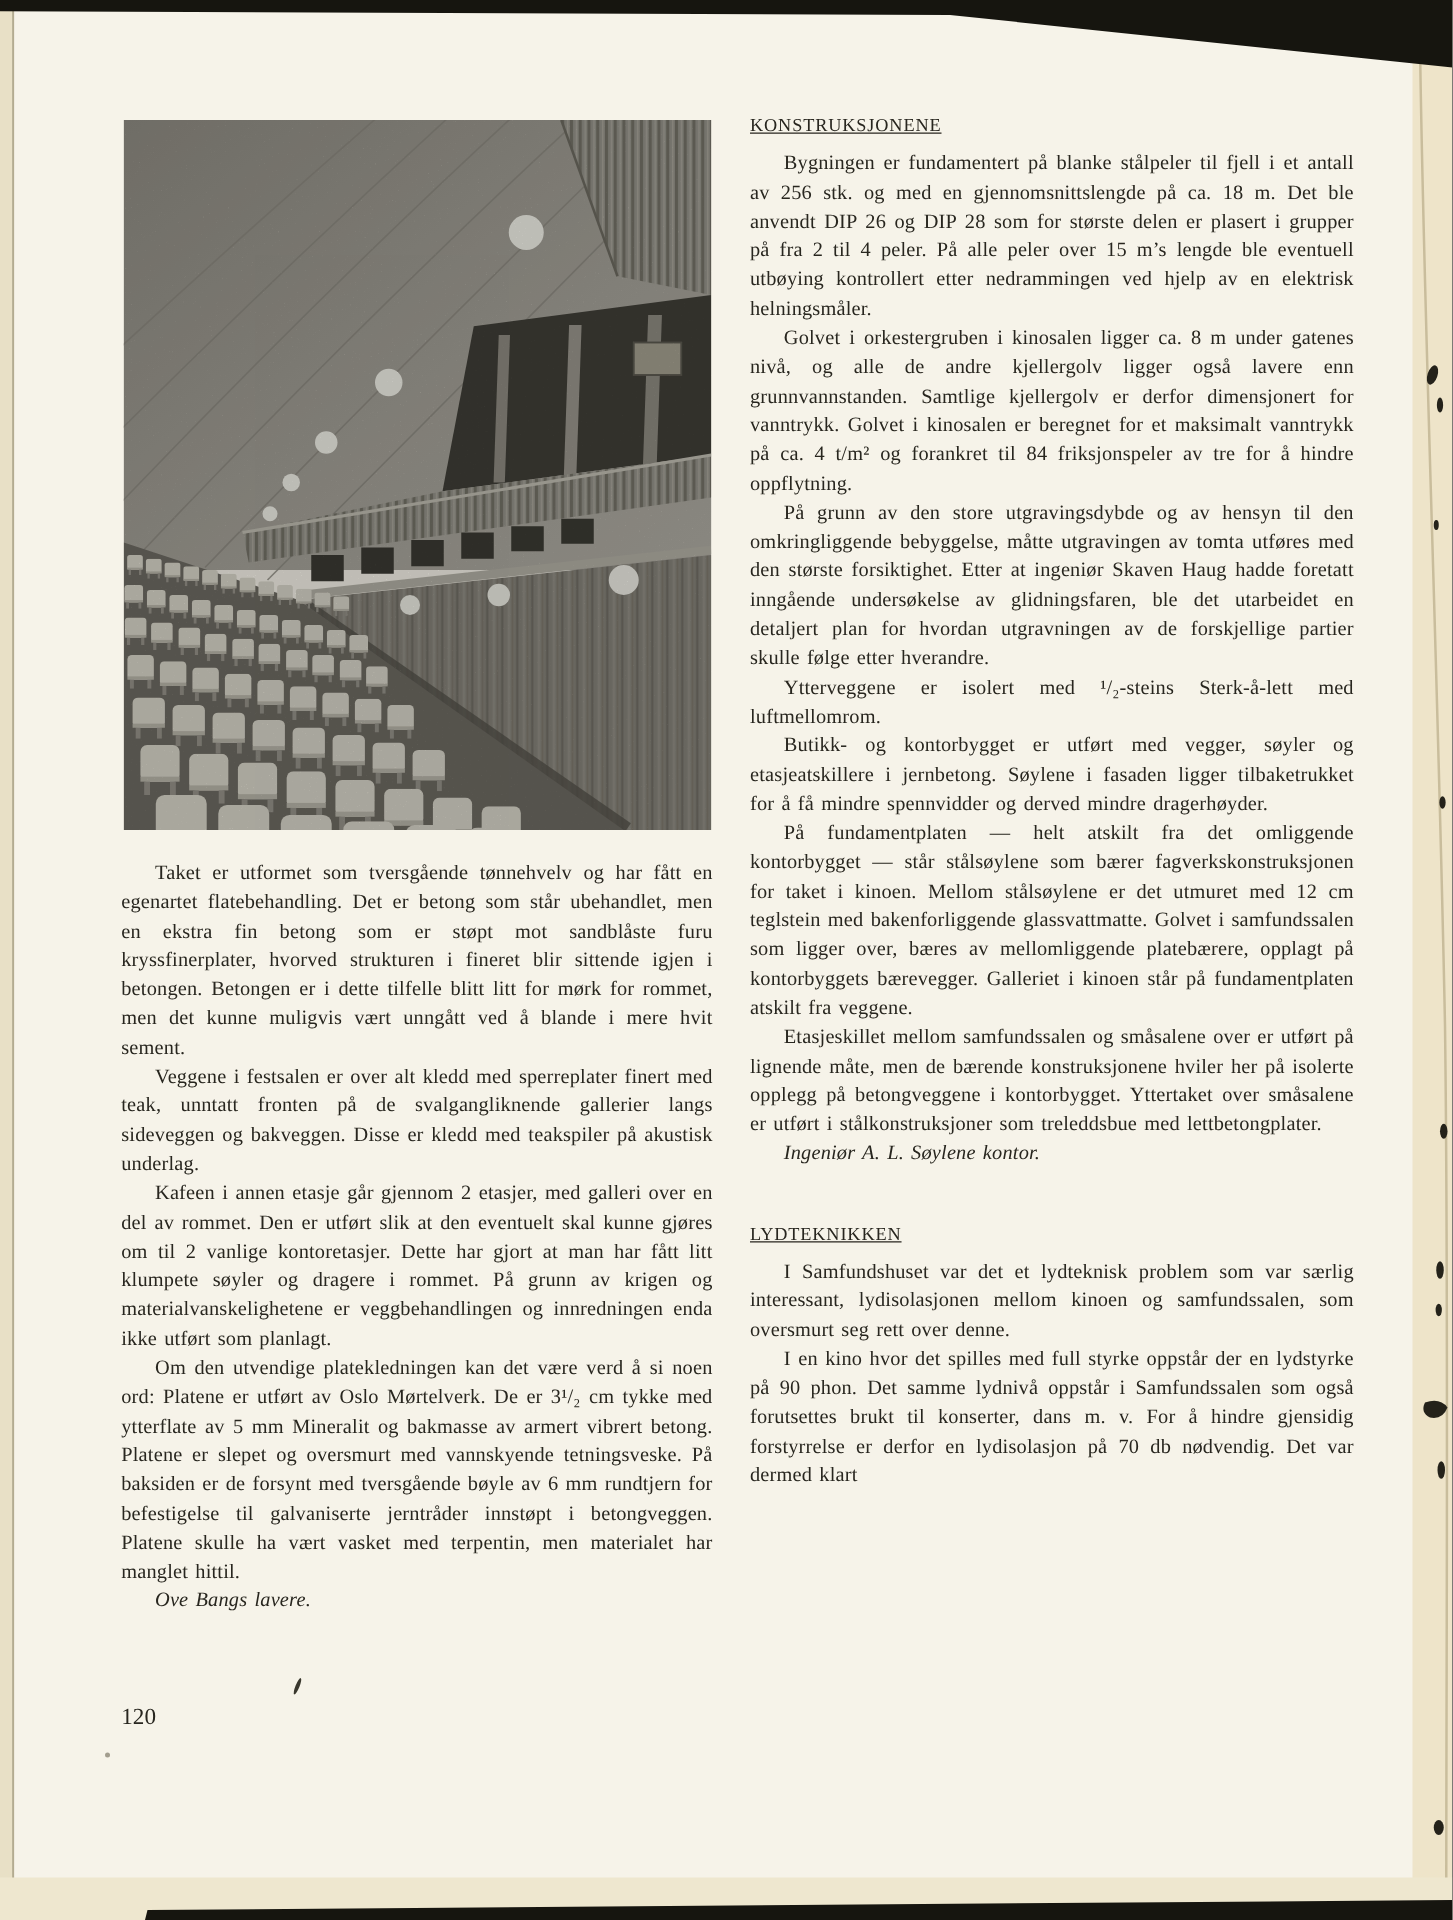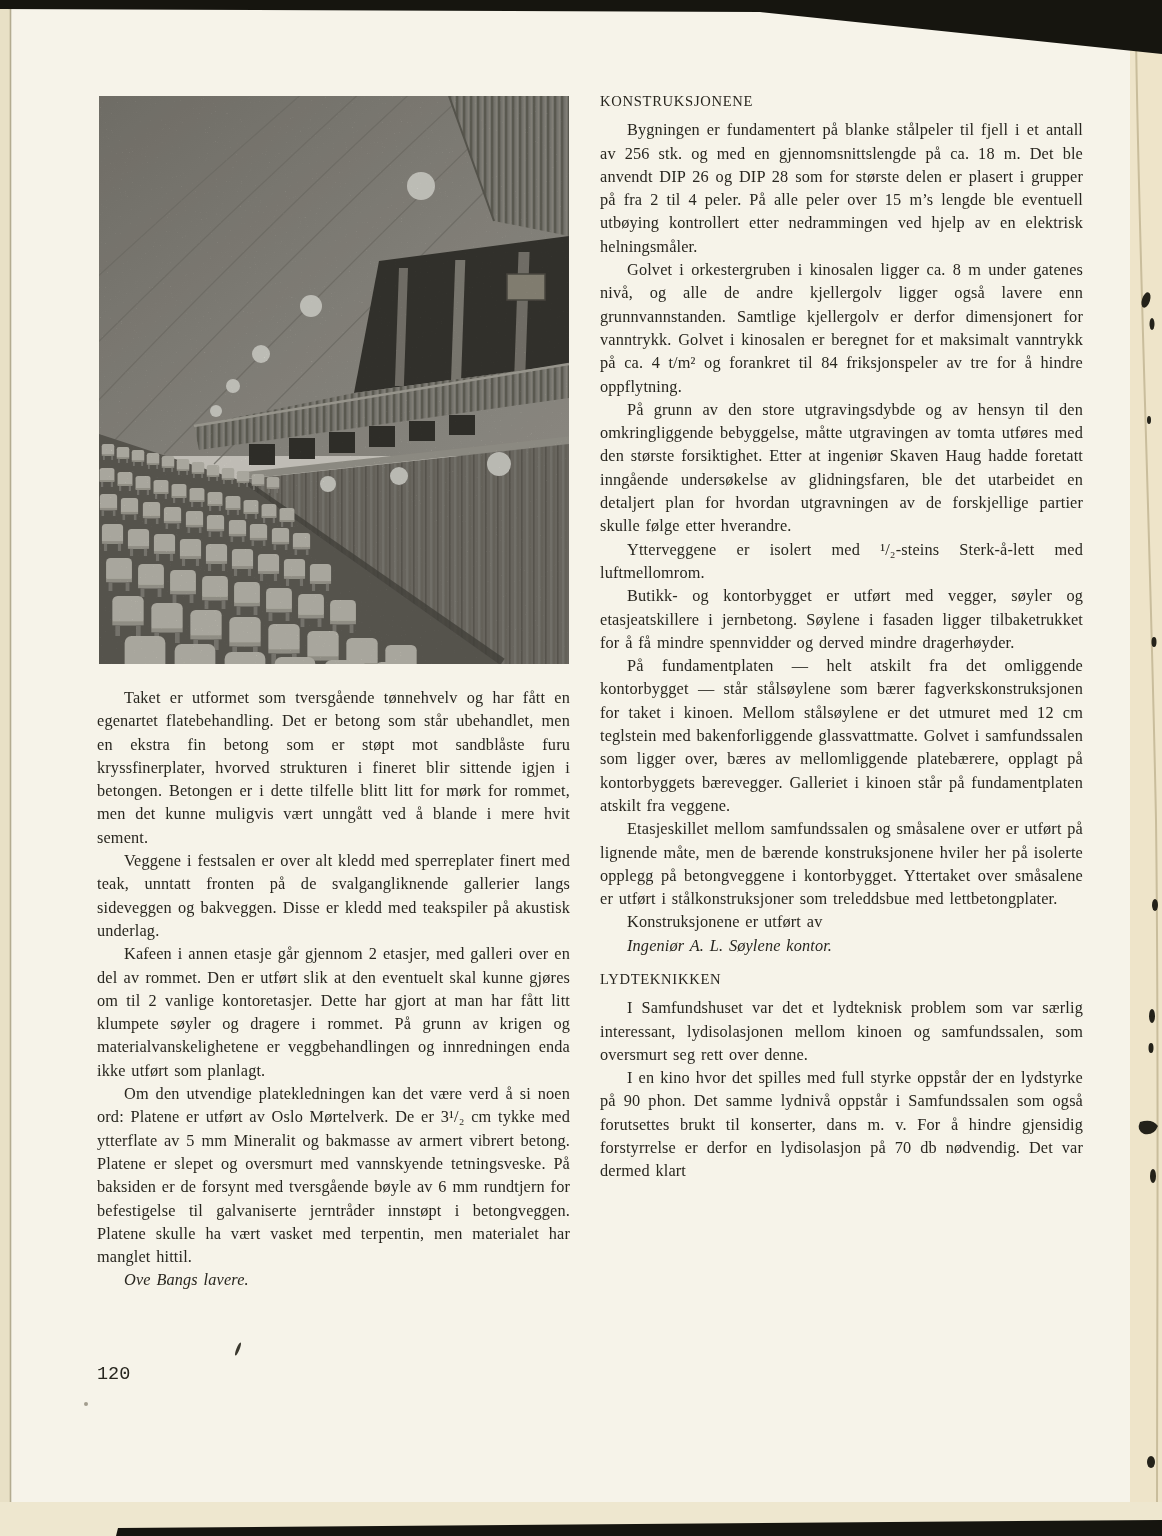--- a/index.html
+++ b/index.html
@@ -6,26 +6,26 @@
   #page{
     position:relative; width:1162px; height:1536px; overflow:hidden;
     background:#f6f3e9;
     font-family:"Liberation Serif", serif;
     color:#28261f;
   }
   .col{position:absolute; font-size:16.3px; line-height:23.3px;}
   .col p{margin:0; text-indent:27px; text-align:justify;
          word-spacing:1.5px; letter-spacing:0.15px;}
   .sig{margin:0; text-align:right; font-style:italic; padding-right:4px; text-indent:0;}
-  .heading{font-size:14.6px; letter-spacing:0.7px; margin:0 0 5px 0; font-weight:normal;}
+  .heading{font-size:14.6px; letter-spacing:0.7px; margin:0 0 5px 0; font-weight:normal;text-decoration:underline;}
   #col-left{left:97px; top:686px; width:473px;}
   #col-right{left:600px; top:90px; width:483px;}
-  .section2{margin-top:11px;}
+  .section2{margin-top:43px;}
   #page-number{position:absolute; left:97px; top:1364px; font-size:18.5px;
-               font-family:Liberation Mono, monospace;}
+               font-family:Liberation Serif, serif;}
   #photo{position:absolute; left:99px; top:96px; width:470px; height:568px;}
   #photo svg{display:block;}
   #edges{position:absolute; left:0; top:0; width:1162px; height:1536px; pointer-events:none;}
 </style>
 </head>
 <body>
 
 <div id="page">
 
   <div id="photo">
@@ -191,21 +191,20 @@
 
   <div id="col-right" class="col">
     <h2 class="heading">KONSTRUKSJONENE</h2>
     <p>Bygningen er fundamentert på blanke stålpeler til fjell i et antall av 256 stk. og med en gjennomsnittslengde på ca. 18 m. Det ble anvendt DIP 26 og DIP 28 som for største delen er plasert i grupper på fra 2 til 4 peler. På alle peler over 15 m’s lengde ble eventuell utbøying kontrollert etter nedrammingen ved hjelp av en elektrisk helningsmåler.</p>
     <p>Golvet i orkestergruben i kinosalen ligger ca. 8 m under gatenes nivå, og alle de andre kjellergolv ligger også lavere enn grunnvannstanden. Samtlige kjellergolv er derfor dimensjonert for vanntrykk. Golvet i kinosalen er beregnet for et maksimalt vanntrykk på ca. 4 t/m² og forankret til 84 friksjonspeler av tre for å hindre oppflytning.</p>
     <p>På grunn av den store utgravingsdybde og av hensyn til den omkringliggende bebyggelse, måtte utgravingen av tomta utføres med den største forsiktighet. Etter at ingeniør Skaven Haug hadde foretatt inngående undersøkelse av glidningsfaren, ble det utarbeidet en detaljert plan for hvordan utgravningen av de forskjellige partier skulle følge etter hverandre.</p>
     <p>Ytterveggene er isolert med ¹/₂-steins Sterk-å-lett med luftmellomrom.</p>
     <p>Butikk- og kontorbygget er utført med vegger, søyler og etasjeatskillere i jernbetong. Søylene i fasaden ligger tilbaketrukket for å få mindre spennvidder og derved mindre dragerhøyder.</p>
     <p>På fundamentplaten — helt atskilt fra det omliggende kontorbygget — står stålsøylene som bærer fagverkskonstruksjonen for taket i kinoen. Mellom stålsøylene er det utmuret med 12 cm teglstein med bakenforliggende glassvattmatte. Golvet i samfundssalen som ligger over, bæres av mellomliggende platebærere, opplagt på kontorbyggets bærevegger. Galleriet i kinoen står på fundamentplaten atskilt fra veggene.</p>
     <p>Etasjeskillet mellom samfundssalen og småsalene over er utført på lignende måte, men de bærende konstruksjonene hviler her på isolerte opplegg på betongveggene i kontorbygget. Yttertaket over småsalene er utført i stålkonstruksjoner som treleddsbue med lettbetongplater.</p>
-    <p>Konstruksjonene er utført av</p>
     <p class="sig">Ingeniør  A. L. Søylene  kontor.</p>
     <div class="section2">
       <h2 class="heading">LYDTEKNIKKEN</h2>
       <p>I Samfundshuset var det et lydteknisk problem som var særlig interessant, lydisolasjonen mellom kinoen og samfundssalen, som oversmurt seg rett over denne.</p>
       <p>I en kino hvor det spilles med full styrke oppstår der en lydstyrke på 90 phon. Det samme lydnivå oppstår i Samfundssalen som også forutsettes brukt til konserter, dans m. v. For å hindre gjensidig forstyrrelse er derfor en lydisolasjon på 70 db nødvendig. Det var dermed klart</p>
     </div>
   </div>
 
   <div id="page-number">120</div>
 

